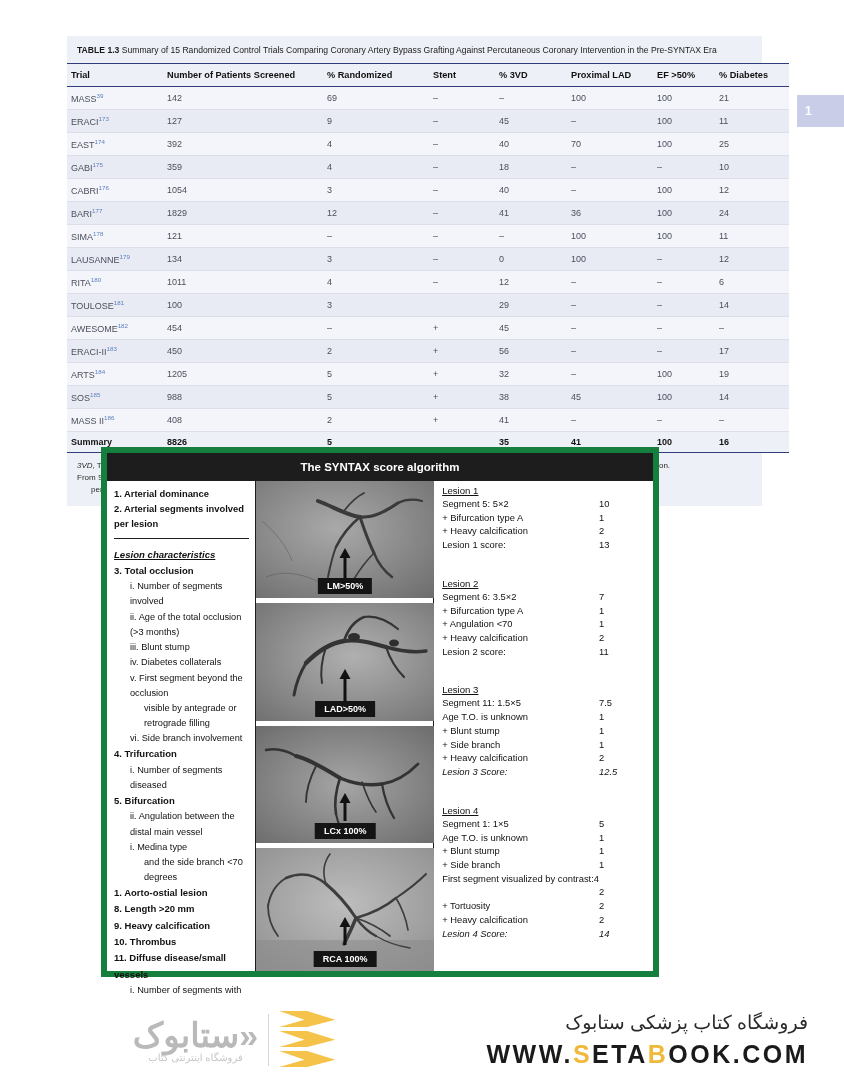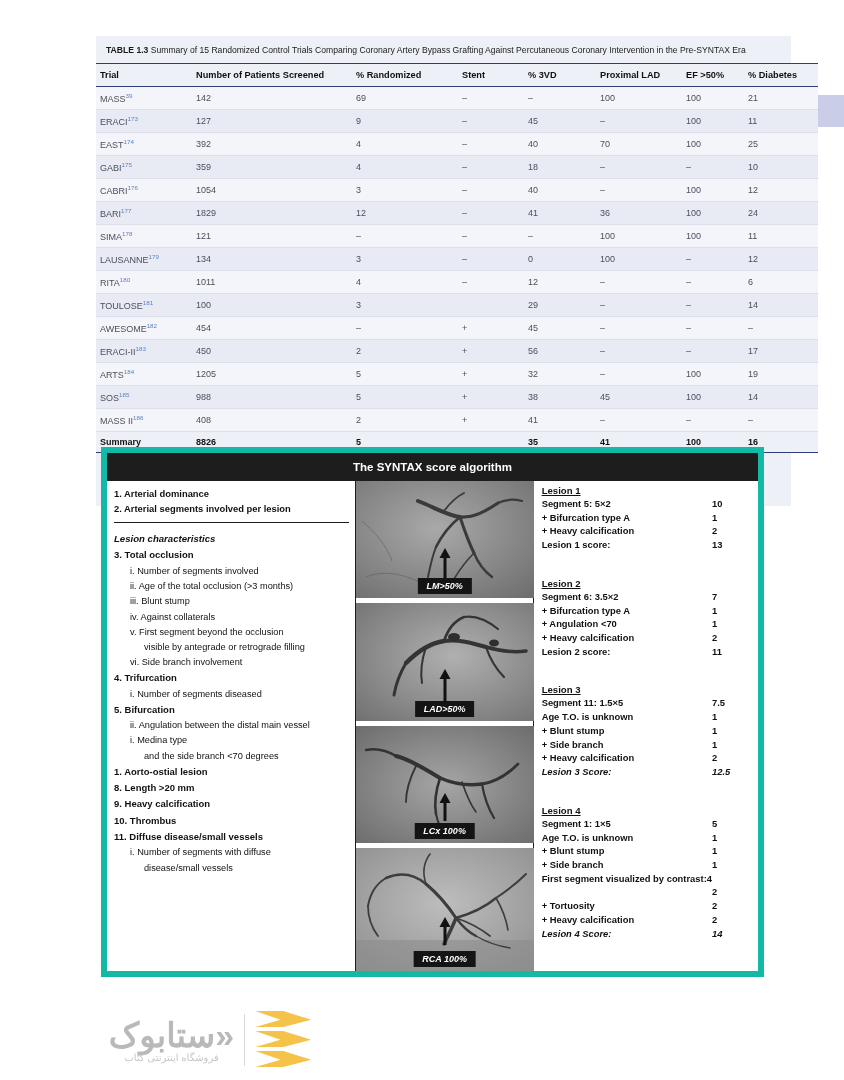--- a/index.html
+++ b/index.html
@@ -21,21 +21,21 @@
     background: #c9cde8;
     display: flex; align-items: center; justify-content: flex-start;
     padding-left: 8px;
   }
   .chapter-tab span {
     color: #ffffff; font-size: 12px; font-weight: bold;
   }
 
   
   .table-block {
-    position: absolute; left: 96px; top: 36px; width: 695px;
+    position: absolute; left: 67px; top: 36px; width: 695px;
     background: #eef0f7;
     padding: 0;
   }
   .table-caption {
     font-size: 8.6px; line-height: 1.45;
     color: #1a1a1a;
     padding: 8px 10px 7px 10px;
   }
   .table-caption b { font-weight: bold; }
   table.data {
@@ -79,23 +79,23 @@
   .table-footnote {
     font-size: 8px; line-height: 1.5; color: #2a2a2a;
     padding: 7px 10px 10px 10px;
   }
   .table-footnote i { font-style: italic; }
   .table-footnote .ind { display:block; padding-left: 14px; }
 
   
   .figure-block {
     position: absolute; left: 101px; top: 447px;
-    width: 663px; height: 530px;
+    width: 558px; height: 530px;
     background: #5eead4;
-    border: 6px solid #14b8a6;
+    border: 6px solid #15803d;
   }
   .fig-title {
     height: 28px; background: #1d1d1d; color: #fff;
     display: flex; align-items: center; justify-content: center;
     font-size: 11.5px; font-weight: bold;
   }
   .fig-body { display: flex; height: 490px; background:#fff; }
 
   
   .fig-left {
@@ -104,54 +104,53 @@
     background: #fff;
   }
   .fl-top {
     border-bottom: 1.5px solid #1d1d1d;
     padding-bottom: 6px; margin-bottom: 5px;
   }
   .fl-line { font-size: 9.4px; line-height: 1.62; color: #111; }
   .fl-line.b { font-weight: bold; }
   .fl-head {
     font-size: 9.6px; font-weight: bold; font-style: italic;
-    color: #111;
+    text-decoration: underline; color: #111;
     margin: 2px 0 3px 0; display: inline-block;
   }
   .fl-num { font-weight: bold; font-size: 9.5px; line-height: 1.72; color:#111; }
   .fl-sub { font-size: 9.2px; line-height: 1.66; color: #111; padding-left: 16px; }
   .fl-sub2 { font-size: 9.2px; line-height: 1.62; color: #111; padding-left: 30px; }
 
   
   .fig-mid {
     width: 178px; display: flex; flex-direction: column;
     justify-content: flex-start; background: #fff;
     border-right: 1.5px solid #1d1d1d;
   }
   .angio {
     position: relative; width: 178px; height: 118px;
     margin-bottom: 5px;
     overflow: hidden;
     background: #8d8d8d;
-    font-style: italic;
   }
   .angio:last-child { margin-bottom: 0; height: 124px; }
   .angio .grain { position:absolute; inset:0; }
   .angio-label {
     position: absolute; left: 50%; transform: translateX(-50%);
     bottom: 4px;
     background: #141414; color: #fff;
     font-size: 9px; font-weight: bold;
     padding: 3px 9px;
     white-space: nowrap;
   }
 
   
   .fig-right {
-    flex: 1; padding: 4px 12px 0 8px; background: #fff; font-weight: bold;
+    flex: 1; padding: 4px 20px 0 8px; background: #fff;
   }
   .lesion { margin-bottom: 4px; }
   .lesion-title {
     font-size: 9.6px; color: #111; text-decoration: underline;
     margin-bottom: 1px;
   }
   .lrow {
     display: flex; font-size: 9.4px; color: #111; line-height: 1.46;
   }
   .lrow .lab { flex: 1; white-space: nowrap; }
@@ -164,21 +163,21 @@
     position: absolute; left: 101px; top: 982px; width: 663px;
     font-size: 9px; color: #333; text-align: center;
     line-height: 1.4;
   }
   .fig-caption b { font-weight: bold; }
 
   
   .footer {
     position: absolute; left: 0; top: 1000px; width: 844px; height: 80px;
     background: #fff;
-    display: flex; align-items: center;
+    display: flex; align-items: center; padding-left: 24px;
   }
   .wm-left {
     width: 420px; display: flex; align-items: center; justify-content: center;
     gap: 10px;
   }
   .wm-logo-text { text-align: center; }
   .wm-fa-big {
     font-size: 34px; font-weight: bold; color: #b9b9b9;
     direction: rtl; letter-spacing: 0px; line-height: 1;
   }
@@ -414,21 +413,21 @@
           <div class="fl-line b">2. Arterial segments involved per lesion</div>
         </div>
         <div>
           <span class="fl-head">Lesion characteristics</span>
         </div>
         <div id="criteria-list">
             <div class="fl-num">3. Total occlusion</div>
             <div class="fl-sub">i. Number of segments involved</div>
             <div class="fl-sub">ii. Age of the total occlusion (&gt;3 months)</div>
             <div class="fl-sub">iii. Blunt stump</div>
-            <div class="fl-sub">iv. Against collaterals</div>
+            <div class="fl-sub">iv. Diabetes collaterals</div>
             <div class="fl-sub">v. First segment beyond the occlusion</div>
             <div class="fl-sub2">visible by antegrade or retrograde filling</div>
             <div class="fl-sub">vi. Side branch involvement</div>
             <div class="fl-num">4. Trifurcation</div>
             <div class="fl-sub">i. Number of segments diseased</div>
             <div class="fl-num">5. Bifurcation</div>
             <div class="fl-sub">ii. Angulation between the distal main vessel</div>
             <div class="fl-sub">i. Medina type</div>
             <div class="fl-sub2">and the side branch &lt;70 degrees</div>
             <div class="fl-num">1. Aorto-ostial lesion</div>
@@ -692,15 +691,19 @@
         </div>
         <div class="wm-fa-small">فروشگاه اینترنتی کتاب</div>
       </div>
       <div class="wm-divider"></div>
       <div class="chev-wrap">
         <div class="chev-s" style="top:0px;"></div>
         <div class="chev-s" style="top:20px;"></div>
         <div class="chev-s" style="top:40px;"></div>
       </div>
     </div>
+    <div class="wm-right">
+      <div class="wm-fa-line">فروشگاه کتاب پزشکی ستابوک</div>
+      <div class="wm-url"><span>WWW.</span><span class="gold">S</span><span>ETA</span><span class="gold">B</span><span>OOK.COM</span></div>
+    </div>
   </div>
 
 </div>
 
 </body></html>

